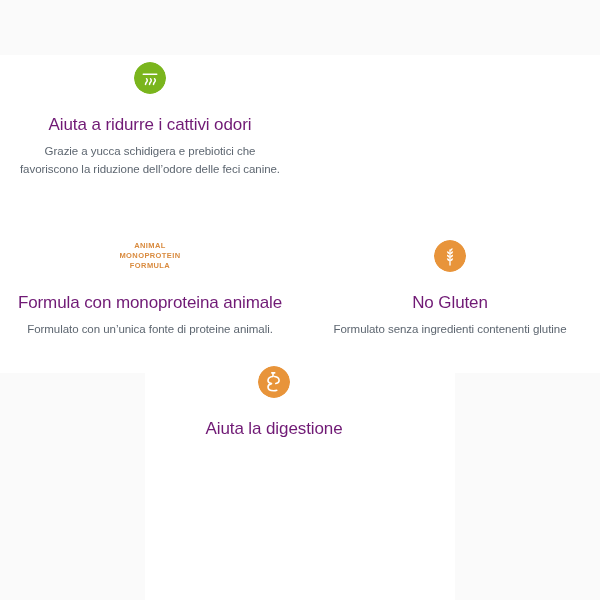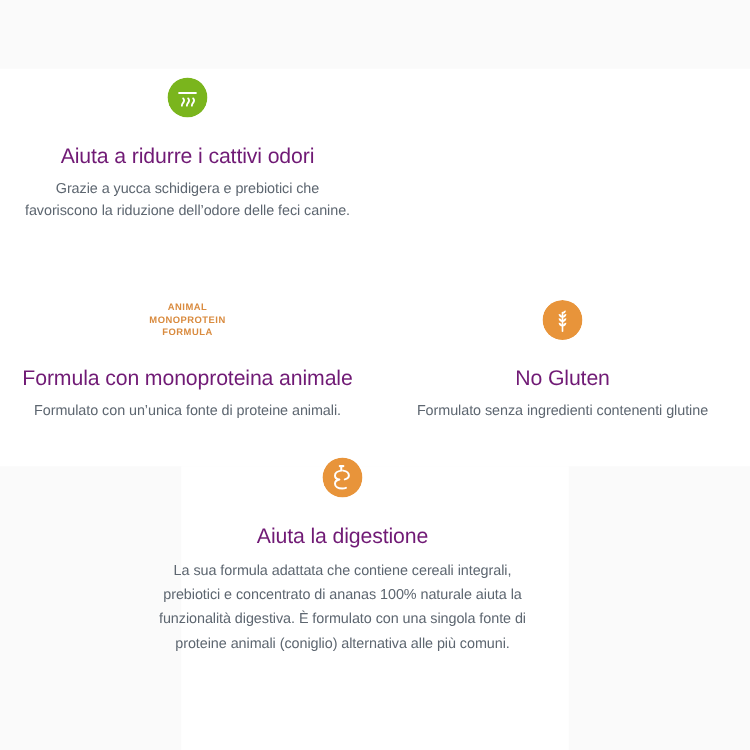--- a/index.html
+++ b/index.html
@@ -190,18 +190,17 @@
       <div class="full-inner">
         <div class="icon-wrap">
           <svg class="badge" viewBox="0 0 64 64">
             <circle cx="32" cy="32" r="32" fill="#e8943a"></circle>
             <path d="M30 14v7c-6 .6-10 4-10 8 0 3.4 2.8 5.4 7 6.3-4.2 1-7 3.1-7 6.5 0 4.4 4.6 7.7 11.5 7.7 2.3 0 4.3-.3 6-1" stroke="#ffffff" stroke-width="3.2" fill="none" stroke-linecap="round" stroke-linejoin="round"></path>
             <path d="M33 21c5.6.8 9.2 4 9.2 7.8 0 3.2-2.6 5.2-6.6 6.2" stroke="#ffffff" stroke-width="3.2" fill="none" stroke-linecap="round"></path>
             <rect x="26" y="12" width="9" height="3.4" rx="1.7" fill="#ffffff"></rect>
           </svg>
         </div>
         <h3 class="title">Aiuta la digestione</h3>
-        <p class="desc">La sua formula adattata che contiene cereali integrali, prebiotici e concentrato di ananas 100% naturale aiuta la funzionalità digestiva. È formulato con una singola fonte di proteine animali (coniglio) alternativa alle più comuni.</p>
       </div>
     </div>
 
   </div>
 </div>
 
 </body></html>

